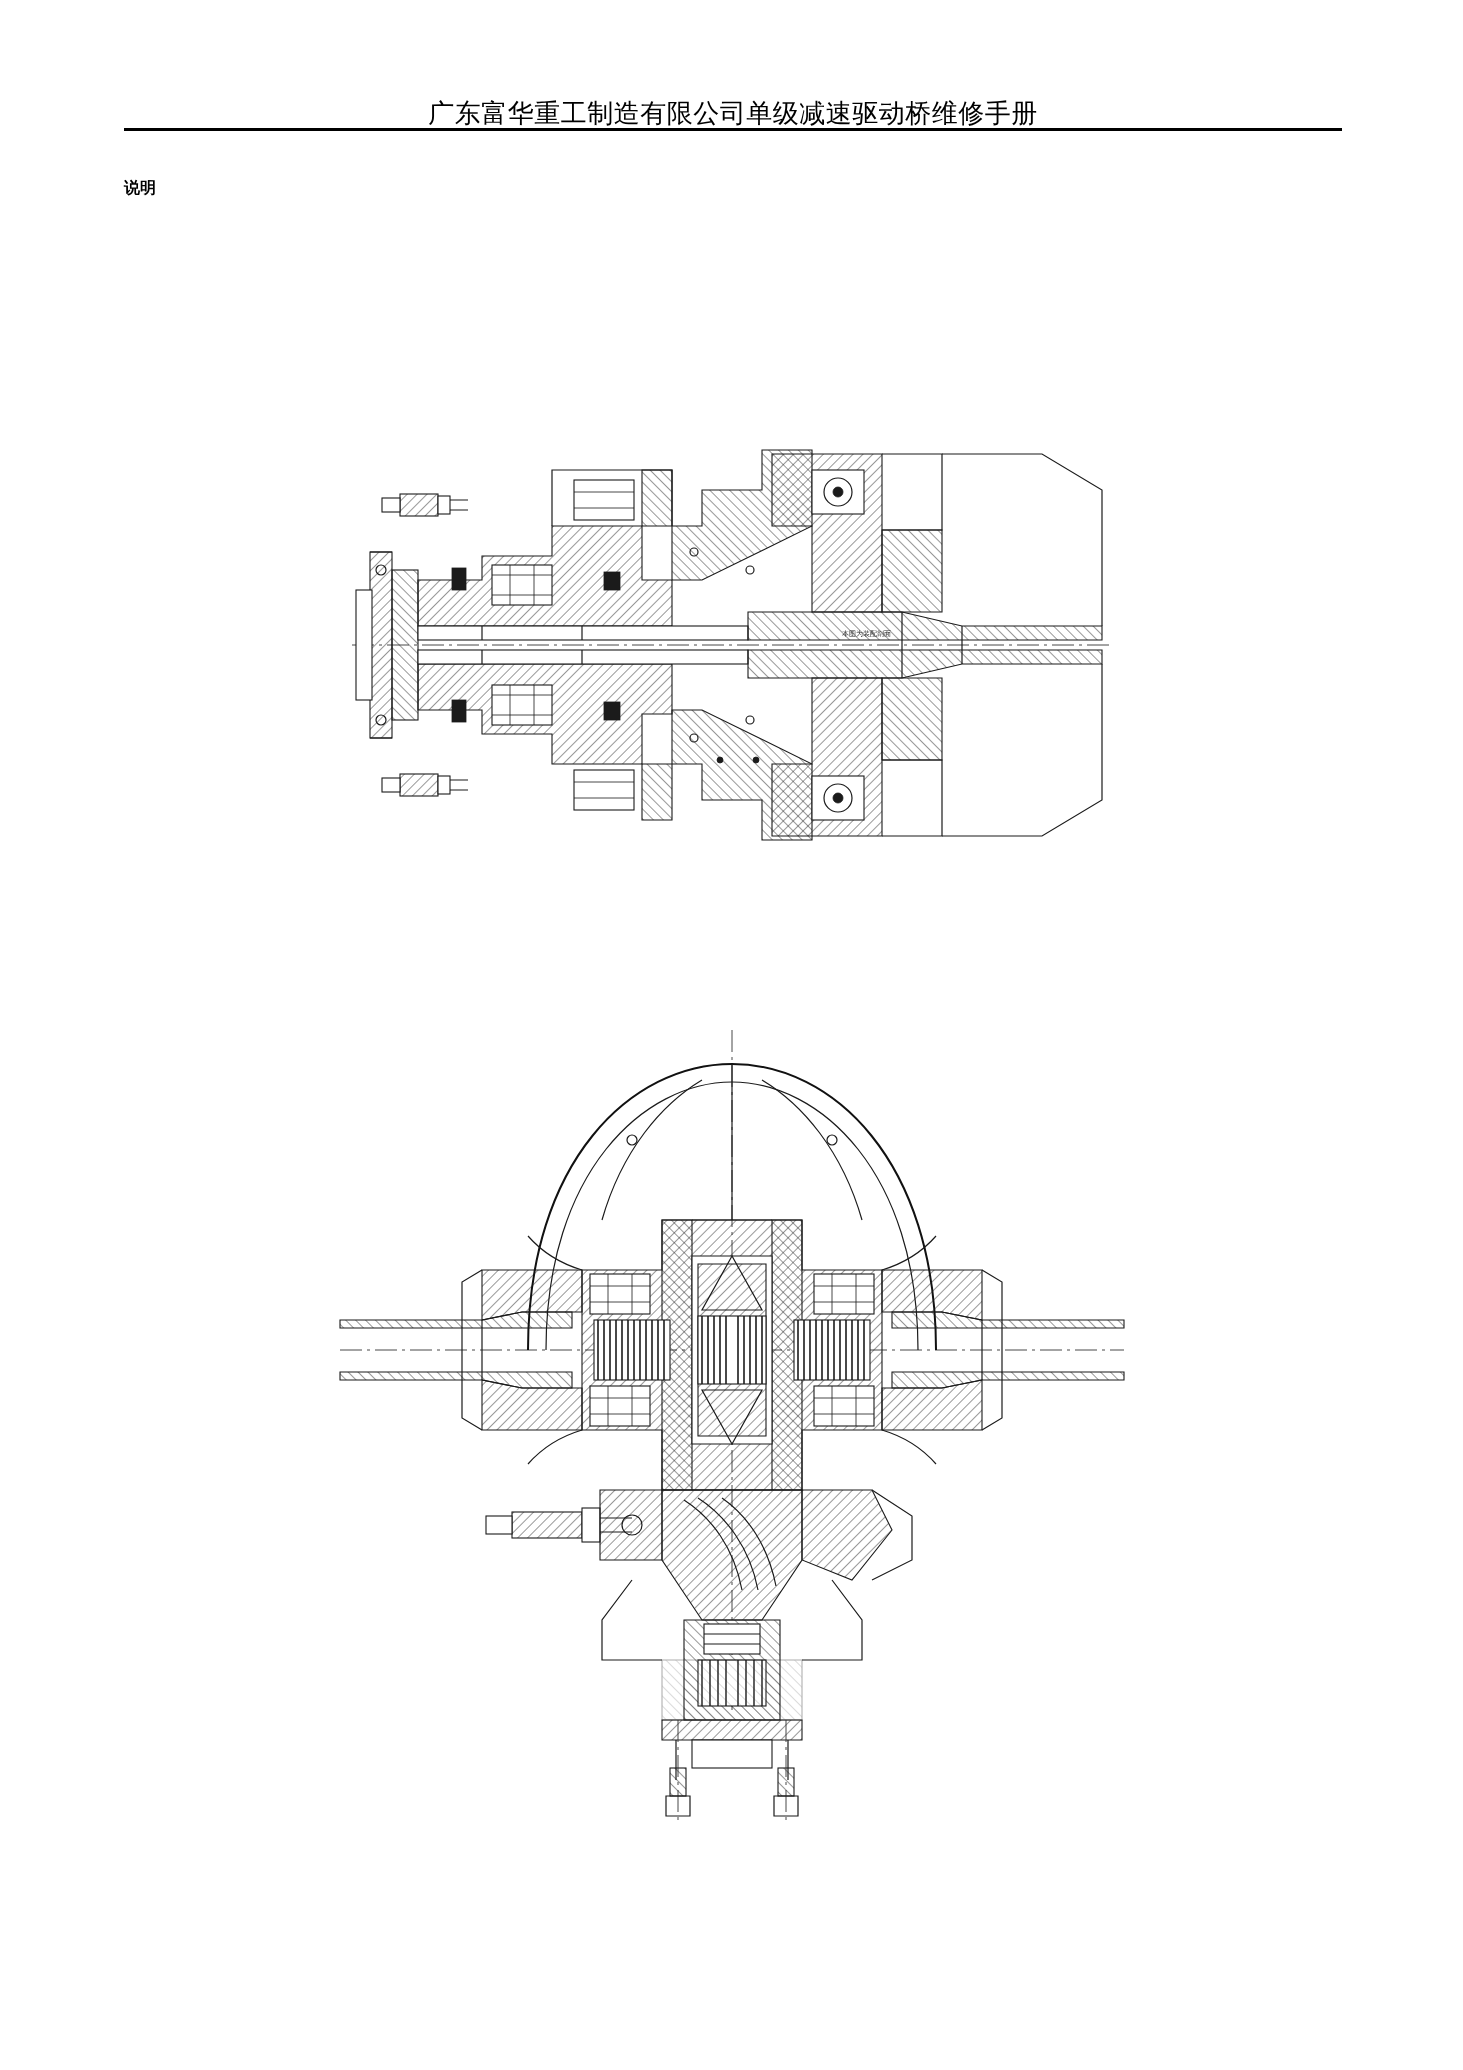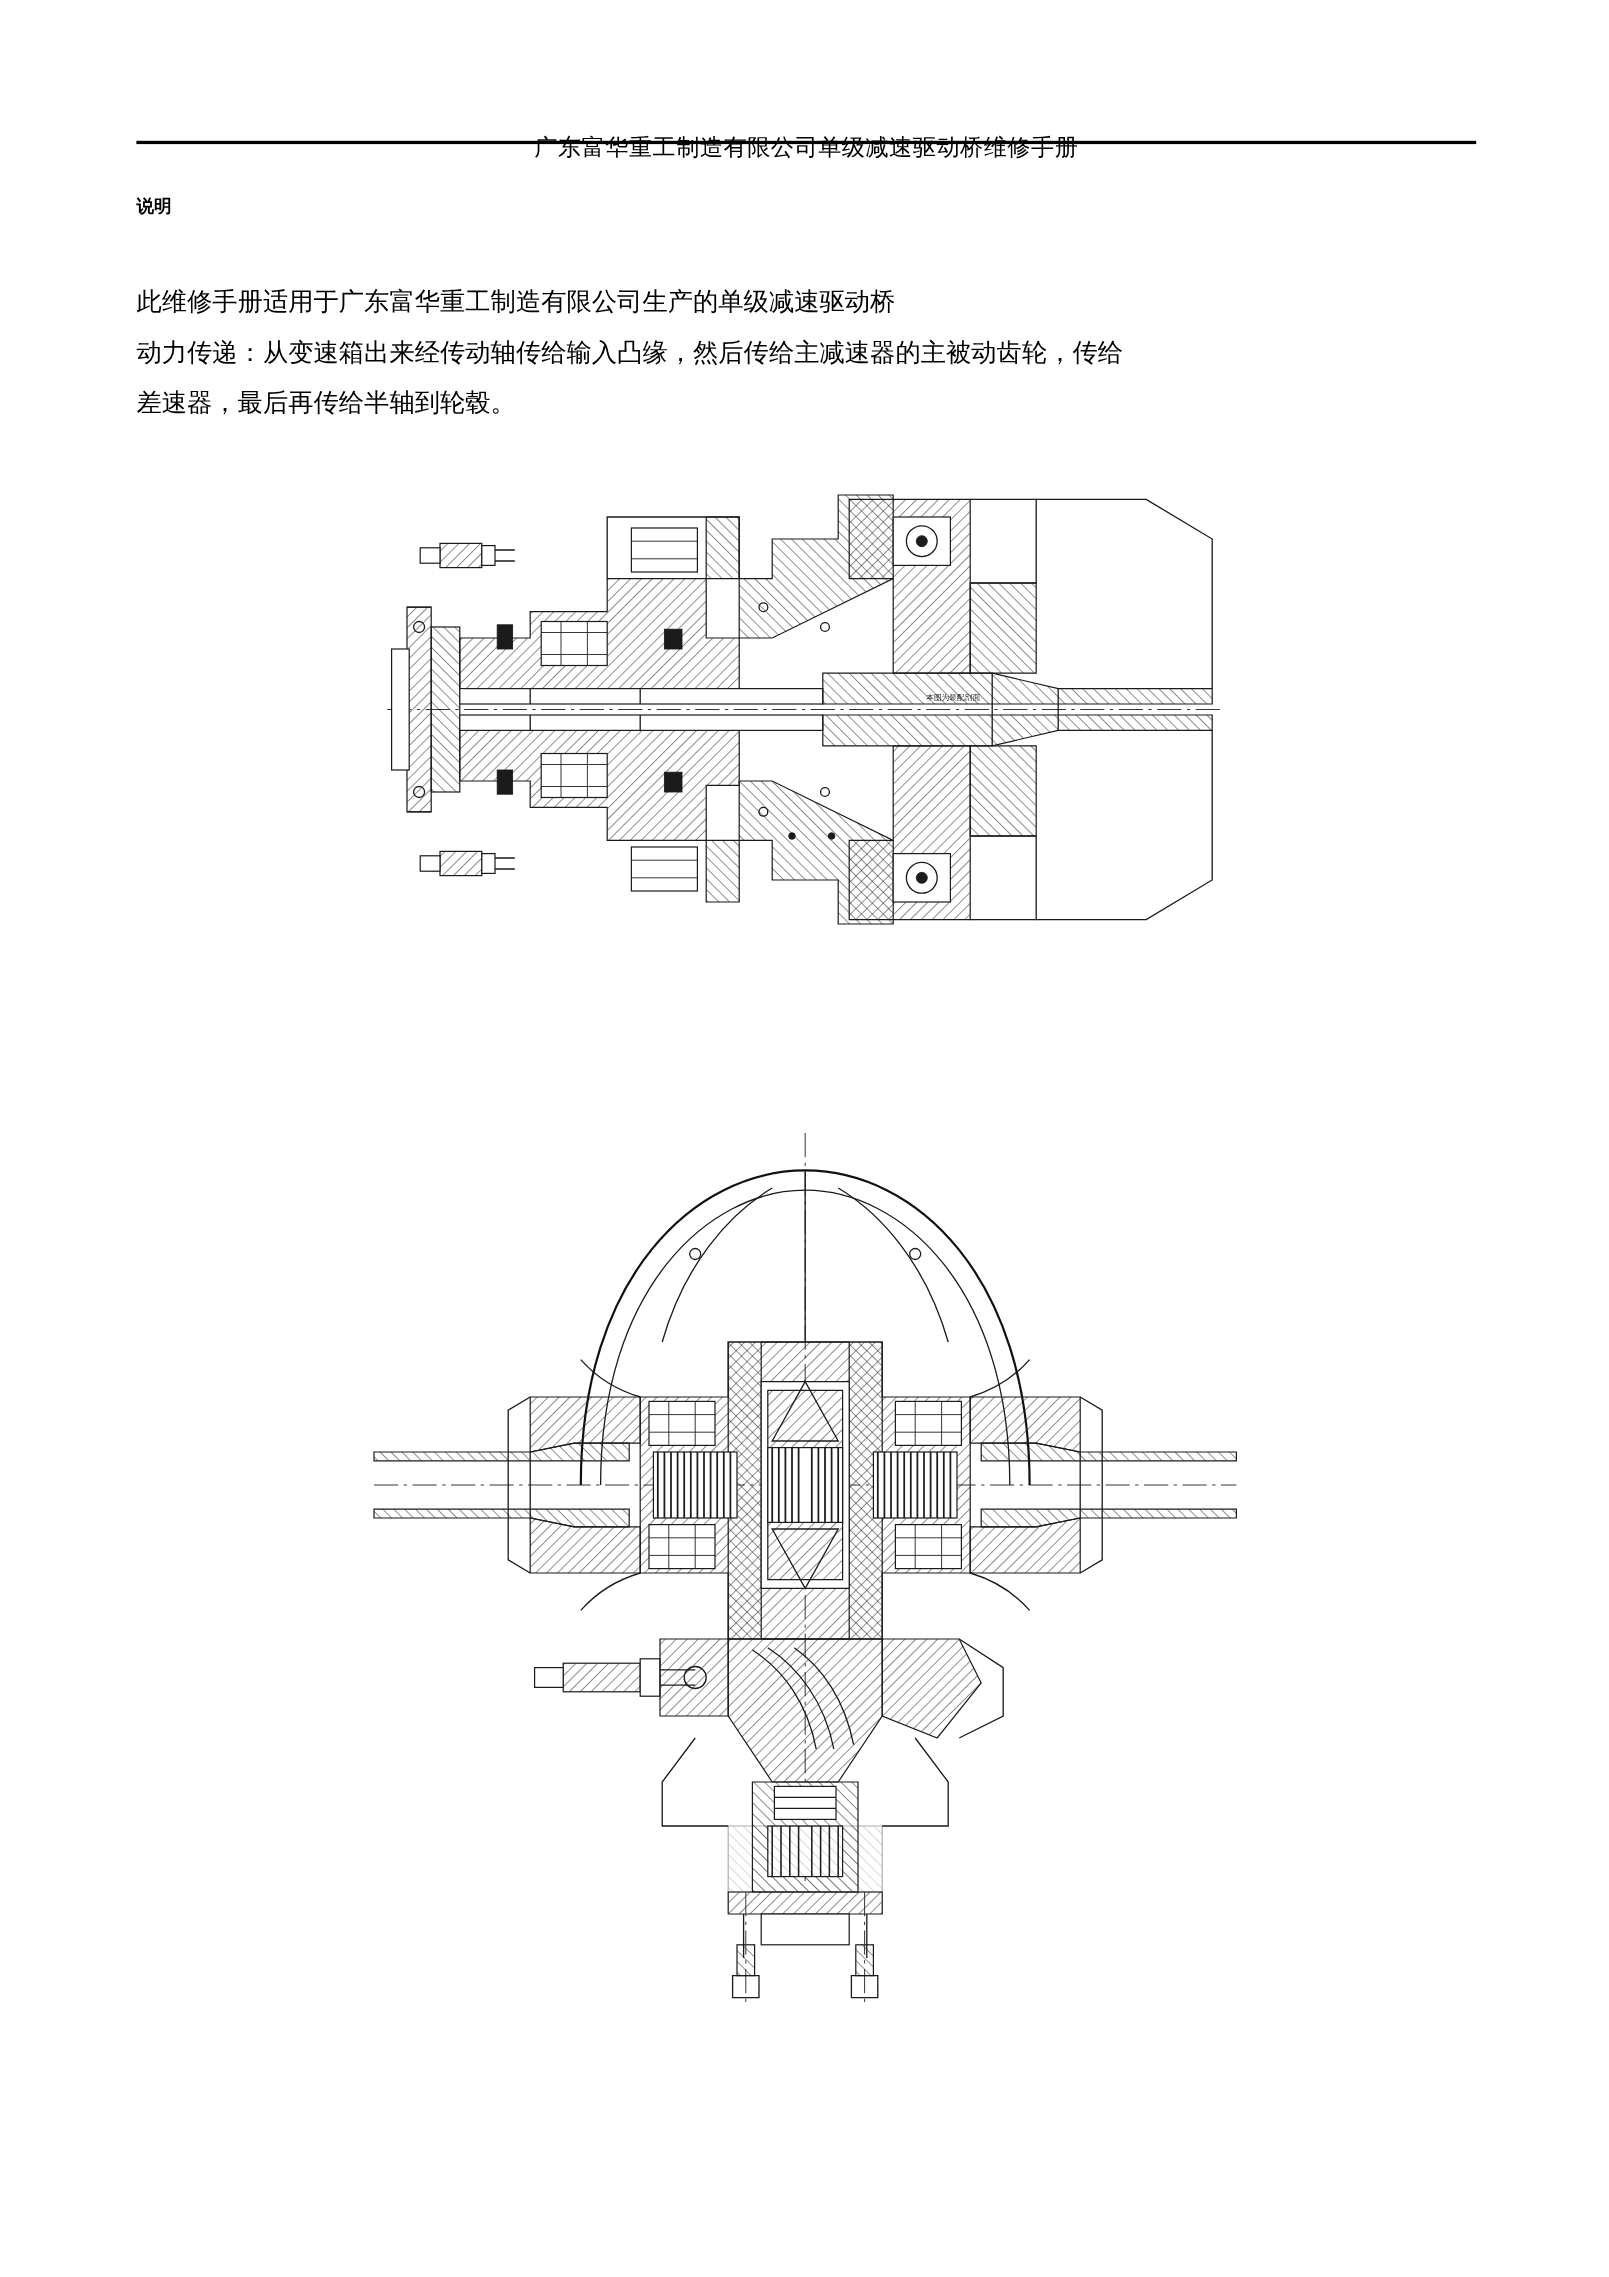--- a/index.html
+++ b/index.html
@@ -15,23 +15,22 @@
     font-family: "Liberation Serif", serif;
     color: #000000;
     overflow: hidden;
   }
   .header {
     position: absolute;
     top: 96px;
     left: 124px;
     width: 1218px;
     text-align: center;
-    font-size: 21px;
+    font-size: 26px;
     letter-spacing: 0.5px;
-    margin-top: 24px;
   }
   .header-rule {
     position: absolute;
     top: 128px;
     left: 124px;
     width: 1218px;
     height: 3px;
     background: #000000;
   }
   .section-title {
@@ -84,25 +83,20 @@
 </head>
 <body>
 
 <div class="page">
 
   <div class="header">广东富华重工制造有限公司单级减速驱动桥维修手册</div>
   <div class="header-rule"></div>
 
   <div class="section-title">说明</div>
 
-  <div class="body-text">
-    <p>此维修手册适用于广东富华重工制造有限公司生产的单级减速驱动桥</p>
-    <p>动力传递：从变速箱出来经传动轴传给输入凸缘，然后传给主减速器的主被动齿轮，传给</p>
-    <p>差速器，最后再传给半轴到轮毂。</p>
-  </div>
 
   <div class="figure" id="figure-1">
     <svg width="780" height="430" viewBox="0 0 780 430">
       <defs>
         <pattern id="hA" width="7" height="7" patternTransform="rotate(45)" patternUnits="userSpaceOnUse">
           <line x1="0" y1="0" x2="0" y2="7" stroke="#1b1b1b" stroke-width="0.9"></line>
         </pattern>
         <pattern id="hB" width="7" height="7" patternTransform="rotate(-45)" patternUnits="userSpaceOnUse">
           <line x1="0" y1="0" x2="0" y2="7" stroke="#1b1b1b" stroke-width="0.9"></line>
         </pattern>

